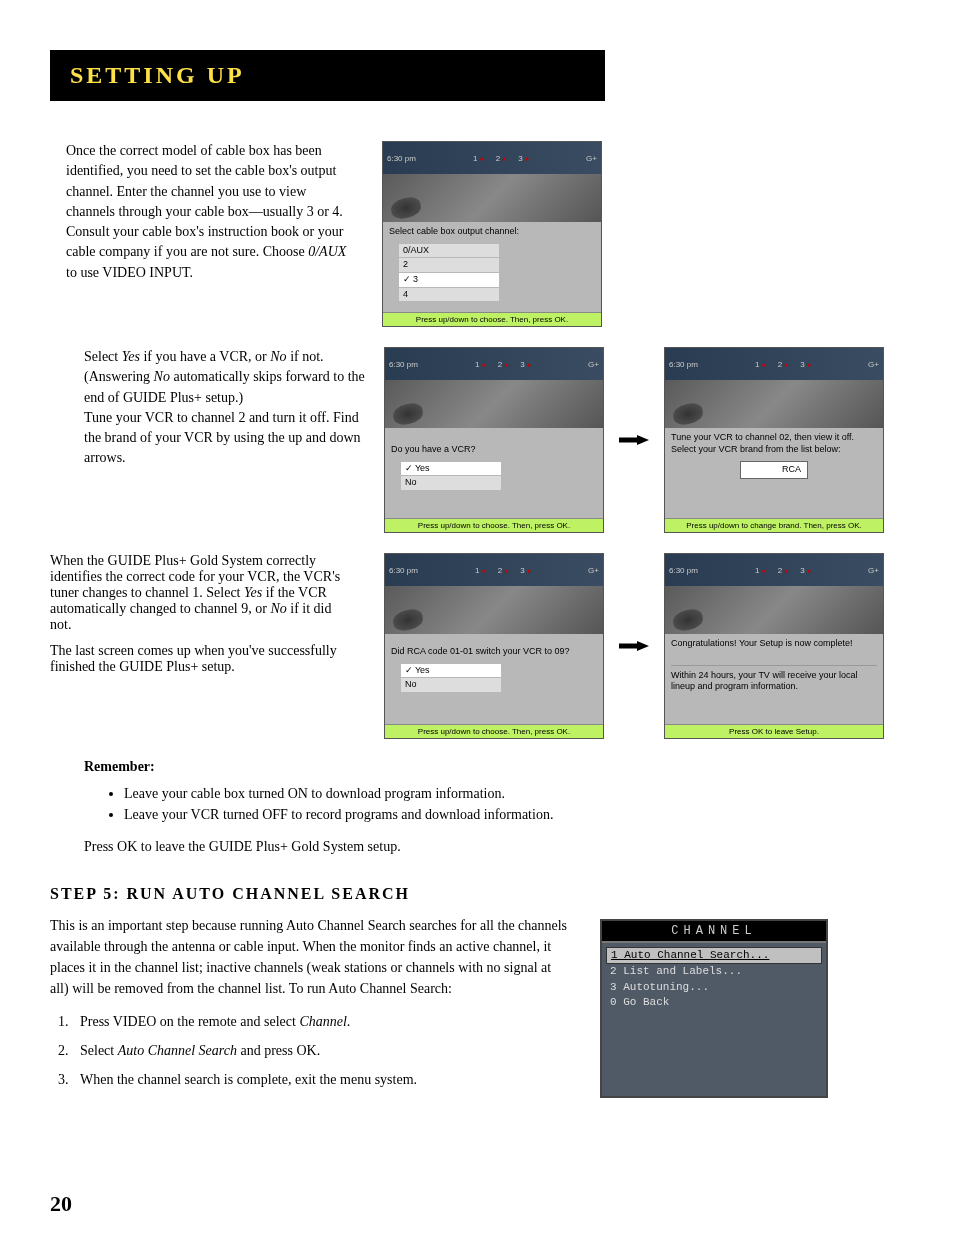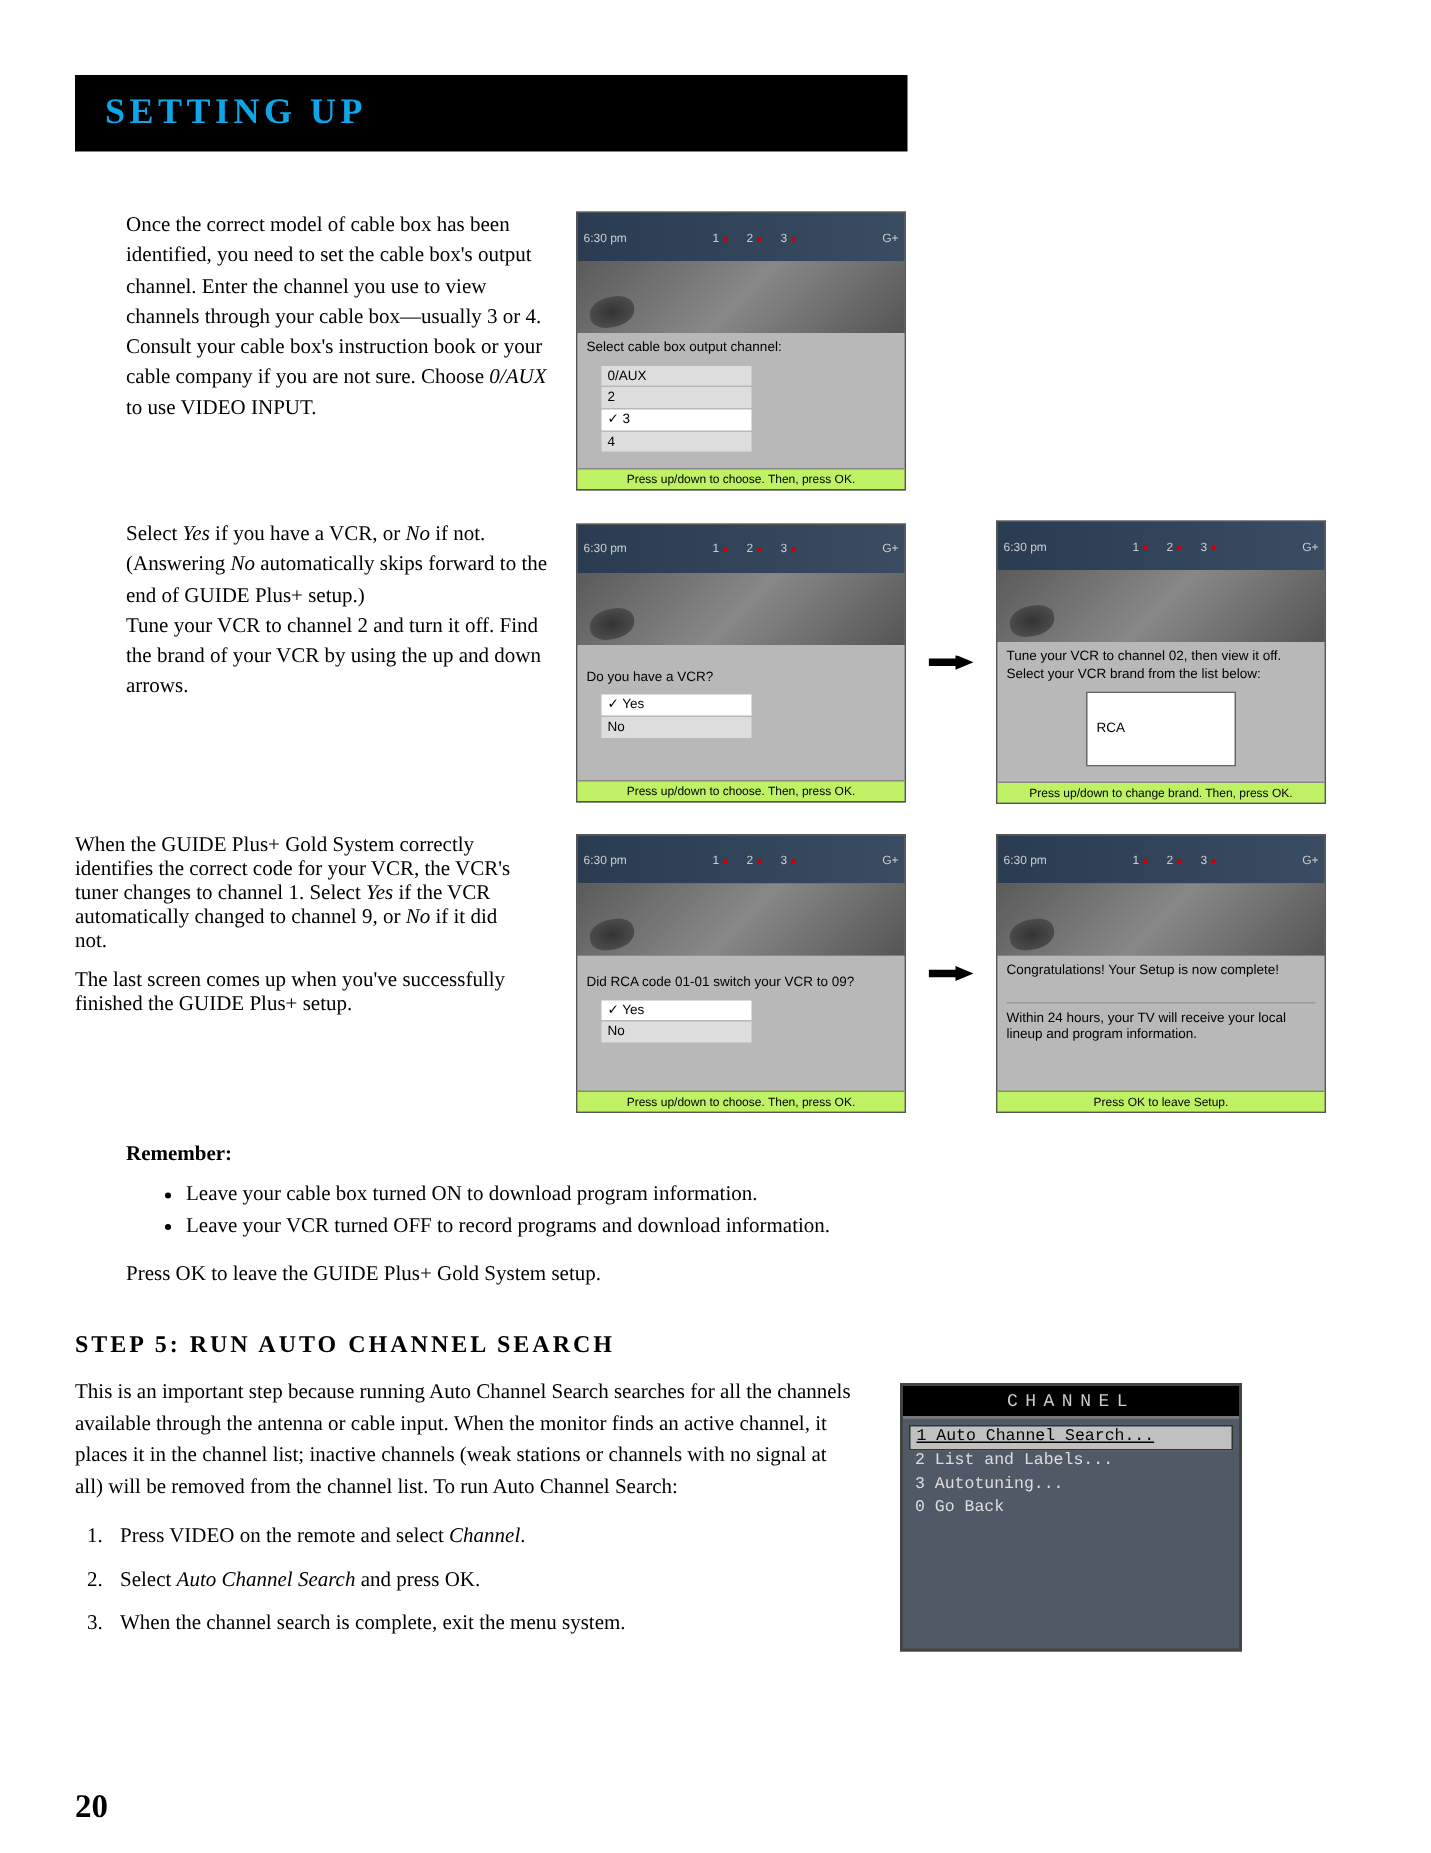--- a/index.html
+++ b/index.html
@@ -8,21 +8,21 @@
     height: 1235px;
     background: #fff;
     font-family: Georgia, 'Times New Roman', serif;
     font-size: 14px;
     color: #000;
     position: relative;
     padding: 50px 50px 30px 50px;
   }
   .header-bar {
     background: #000;
-    color: #0ea5e9;
+    color: #fde047;
     padding: 12px 20px;
     width: 555px;
     margin-bottom: 40px;
   }
   .header-bar h1 {
     font-family: Georgia, serif;
     font-size: 24px;
     font-weight: bold;
     letter-spacing: 3px;
     text-transform: uppercase;
@@ -139,31 +139,31 @@
   .channel-menu .items { padding: 4px 8px 40px 8px; font-size: 11px; line-height: 1.4; }
   .channel-menu .item.active { background: #c0c0c0; color: #000; padding: 0 4px; margin: 0 -4px; border:1px solid #333;text-decoration:underline; }
   .page-num {
     position: absolute;
     bottom: 18px; left: 50px;
     font-family: Georgia, serif;
     font-size: 22px;
     font-weight: bold;
   }
   .brand-box {
-    background:#fff; border:1px solid #666; padding:18px 6px; margin:6px auto; width:100px; text-align:left; font-size:9px;
+    background:#fff; border:1px solid #666; padding:2px 6px; margin:6px auto; width:68px; text-align:right; font-size:9px;
   }
 </style>
 </head>
 <body>
 
 <div class="header-bar">
   <h1>Setting Up</h1>
 </div>
 
-<div class="row" style="margin-left:34px;">
+<div class="row" style="margin-left:16px;gap:16px;">
   <div class="text-col">
     <p>
       <span>Once the correct model of cable box has been identified, you need to set the cable box's output channel. Enter the channel you use to view channels through your cable box—usually 3 or 4. Consult your cable box's instruction book or your cable company if you are not sure. Choose </span><span class="italic">0/AUX</span><span> to use VIDEO INPUT.</span>
     </p>
   </div>
   <div class="screens-col">
     <div class="tv-screen">
       <div class="tv-top">
         <span>6:30 pm</span>
         <span class="tabs">

